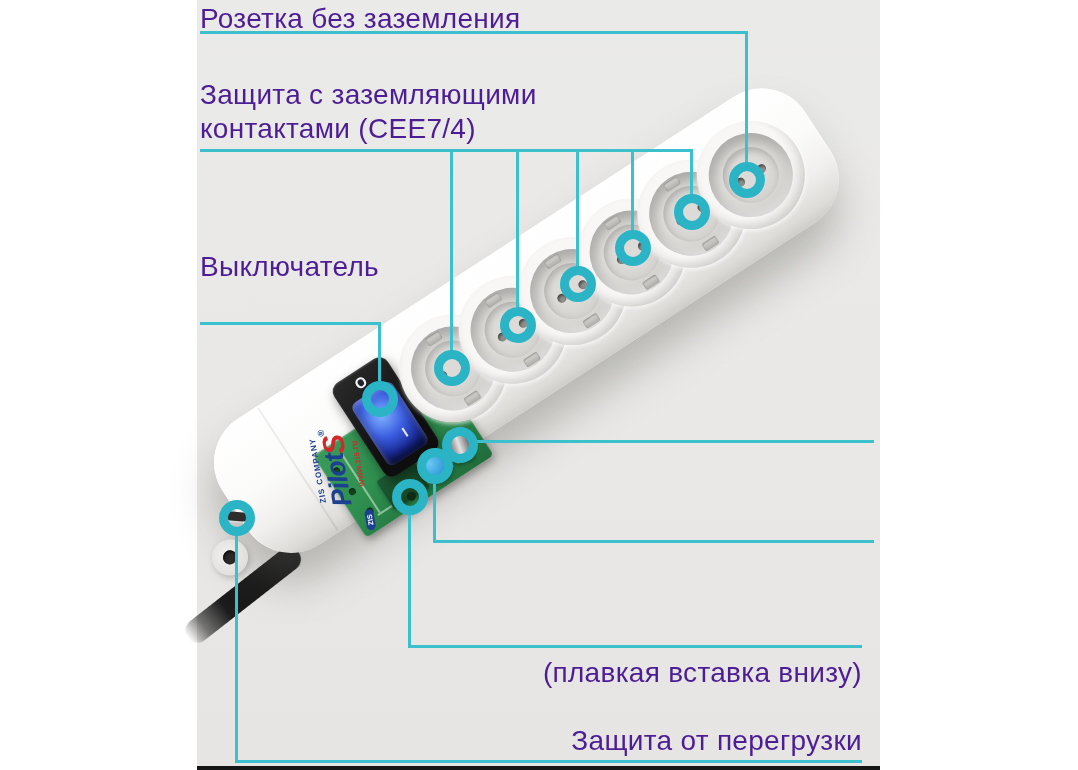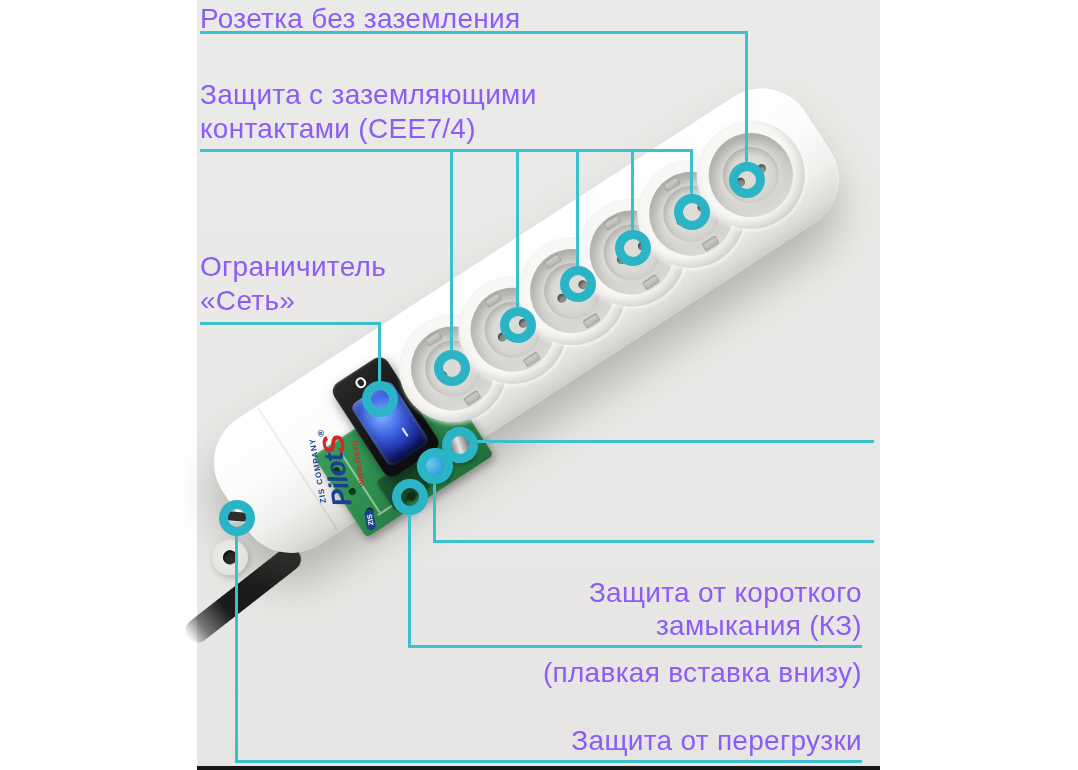--- a/index.html
+++ b/index.html
@@ -85,21 +85,21 @@
   .logo-site { color:#c2332f; font-size:9px; font-weight:700; margin-top:1px; }
   .logo-badge { position:absolute; left:-7px; bottom:2px; background:#1d3f8f; color:#fff;
                 font-size:7px; font-weight:700; padding:1px 5px; border-radius:8px; }
 
   
   .ln { position:absolute; background:#3cc0ce; }
   .ln.h { height:3px; } .ln.v { width:3px; }
   .ring { position:absolute; width:36px; height:36px; border:9px solid #2ab4c5; border-radius:50%; }
 
   
-  .lbl { position:absolute; color:#8b5cf6; font-size:28px; line-height:34px;
+  .lbl { position:absolute; color:#4c1d95; font-size:28px; line-height:34px;
          font-weight:500; letter-spacing:.3px; white-space:nowrap; }
   .lbl.r { text-align:right; }
   .lbl span { display:block; }
 </style>
 </head>
 <body>
 
 <div class="stage">
 
   <div class="photo"></div>
@@ -233,26 +233,21 @@
   <div class="ring" style="left:219px;top:500px;"></div>
 
   <div class="lbl" style="left:200px;top:2px;">
     <span>Розетка без заземления</span>
   </div>
   <div class="lbl" style="left:200px;top:78px;">
     <span>Защита с заземляющими</span>
     <span>контактами (CEE7/4)</span>
   </div>
   <div class="lbl" style="left:200px;top:250px;">
-    <span>Ограничитель</span>
-    <span>«Сеть»</span>
-  </div>
-  <div class="lbl r" style="right:216px;top:576px;line-height:33px;">
-    <span>Защита от короткого</span>
-    <span>замыкания (КЗ)</span>
+    <span>Выключатель</span>
   </div>
   <div class="lbl r" style="right:216px;top:724px;">
     <span>Защита от перегрузки</span>
   </div>
   <div class="lbl r" style="right:216px;top:656px;">
     <span>(плавкая вставка внизу)</span>
   </div>
 
   <div class="photo-edge"></div>
 </div>

